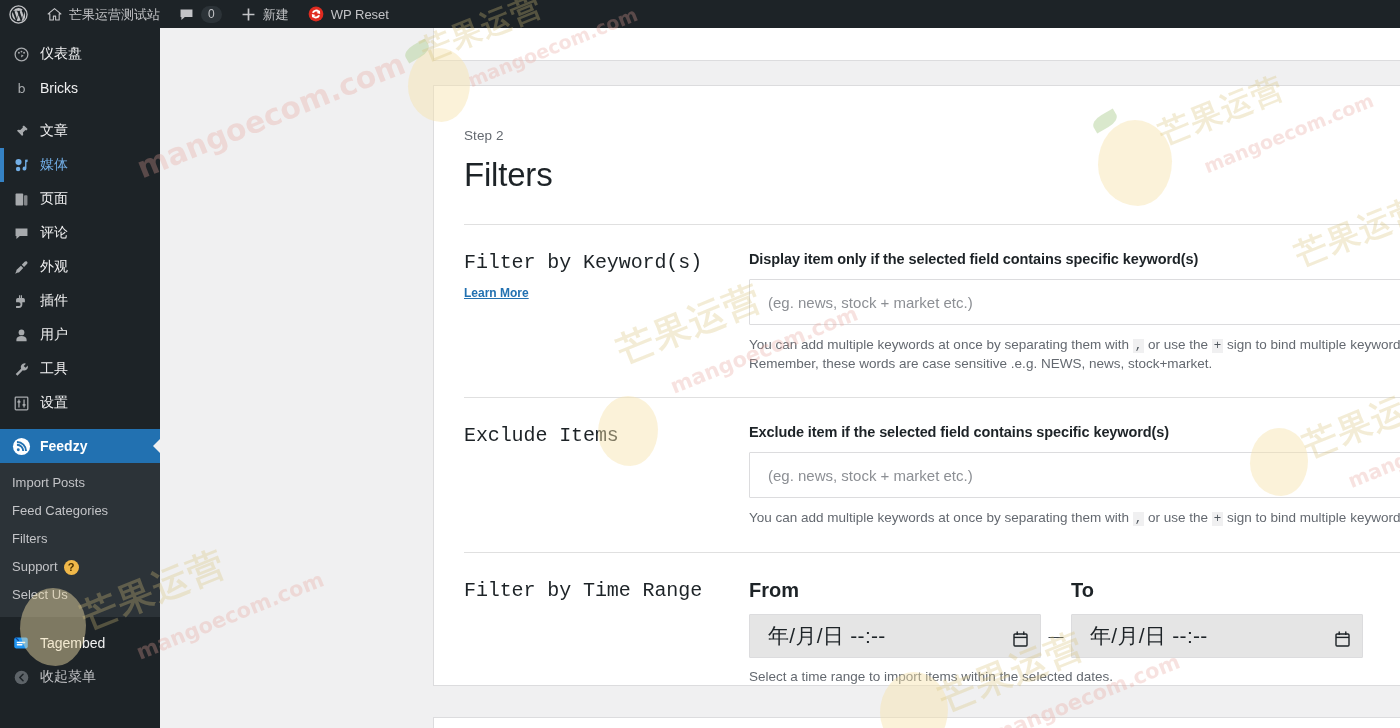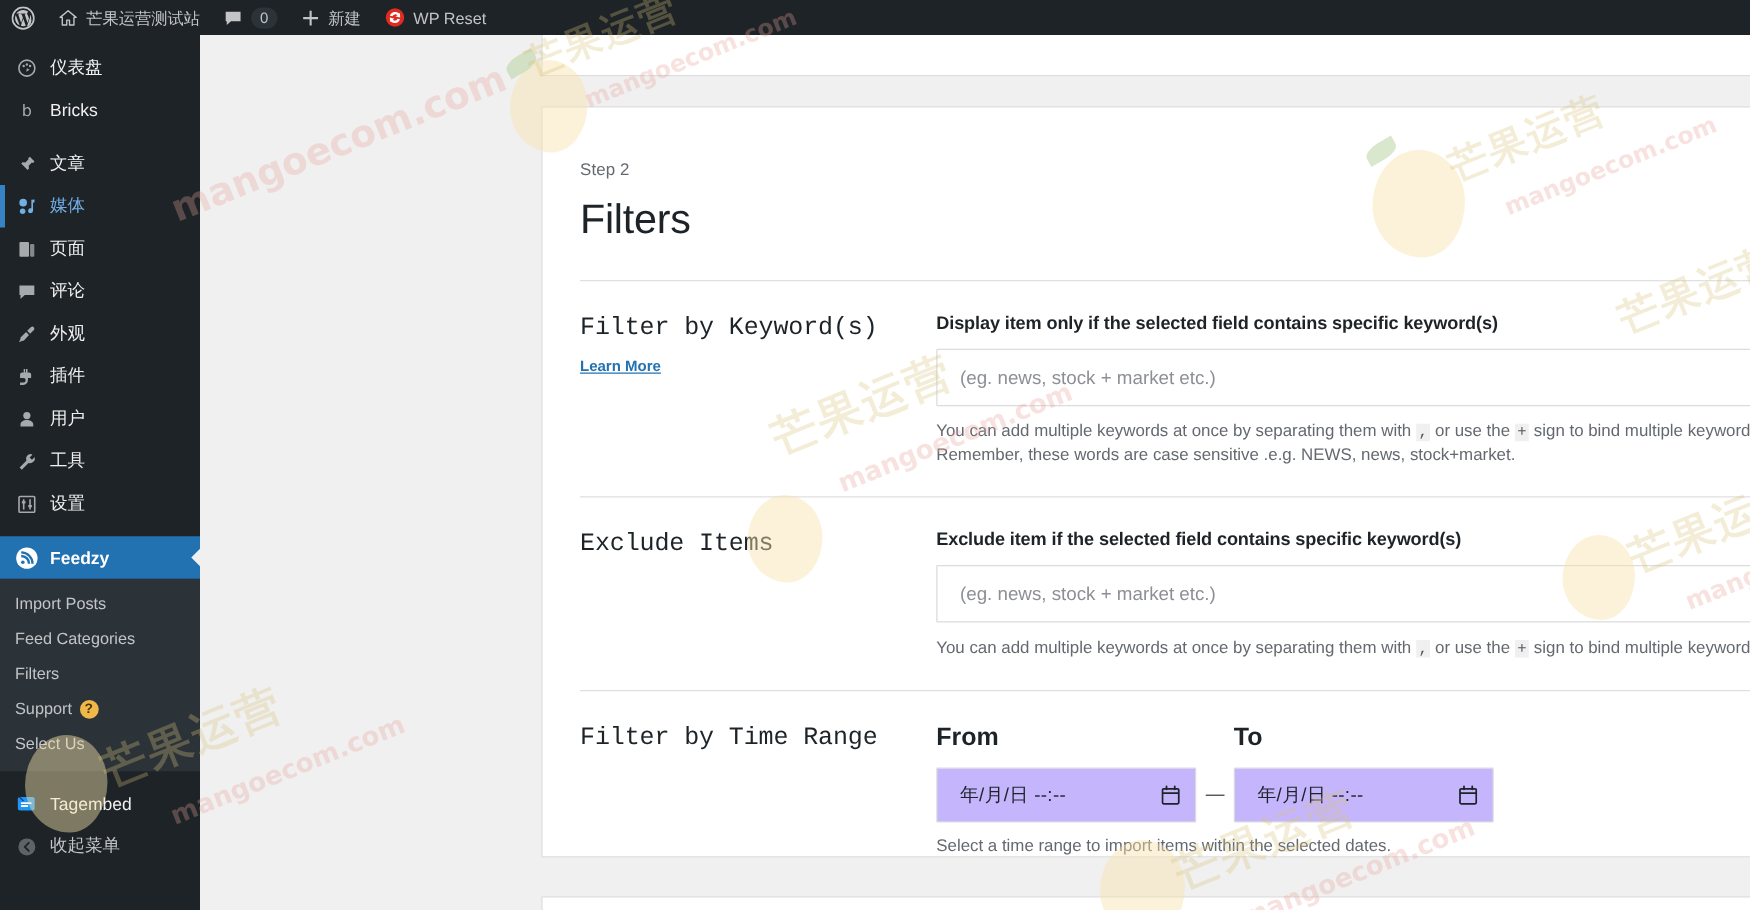--- a/index.html
+++ b/index.html
@@ -101,24 +101,24 @@
   .text-input::placeholder { color: #8c8f94; }
   .help { margin-top: 11px; font-size: 13.5px; color: #646970; line-height: 18px; width: 900px; }
   .help code { background: #f0f0f1; font-family: "Liberation Mono", "DejaVu Sans Mono", monospace;
                font-size: 12.5px; padding: 0 2px; color: #50575e; }
 
   
   .daterow { display: flex; align-items: flex-start; gap: 0; margin-top: 0; }
   .dcol { }
   .dcol .dlabel { font-size: 20px; font-weight: 600; color: #1d2327; }
   .date-input {
-    margin-top: 12px; width: 208px; height: 44px;
-    border: 1px solid #dcdcde; background: #c4b5fd; border-radius: 1px;
+    margin-top: 12px; width: 292px; height: 44px;
+    border: 1px solid #dcdcde; background: #e5e5e5; border-radius: 1px;
     display: flex; align-items: center; padding: 0 12px 0 18px;
-    font-size: 15px; color: #1d2327;
+    font-size: 21px; color: #1d2327;
     font-family: "Liberation Sans", "DejaVu Sans", sans-serif;
   }
   .date-input .dval { flex: 1; letter-spacing: .3px; }
   .cal-ico { width: 15px; height: 16px; flex: 0 0 15px; }
   .dash { width: 30px; display: flex; align-items: center; justify-content: center;
           height: 44px; margin-top: 34px; color: #3c434a; font-size: 15px; }
   .date-help { margin-top: 11px; font-size: 13.5px; color: #646970; }
 </style>
 </head>
 <body>

